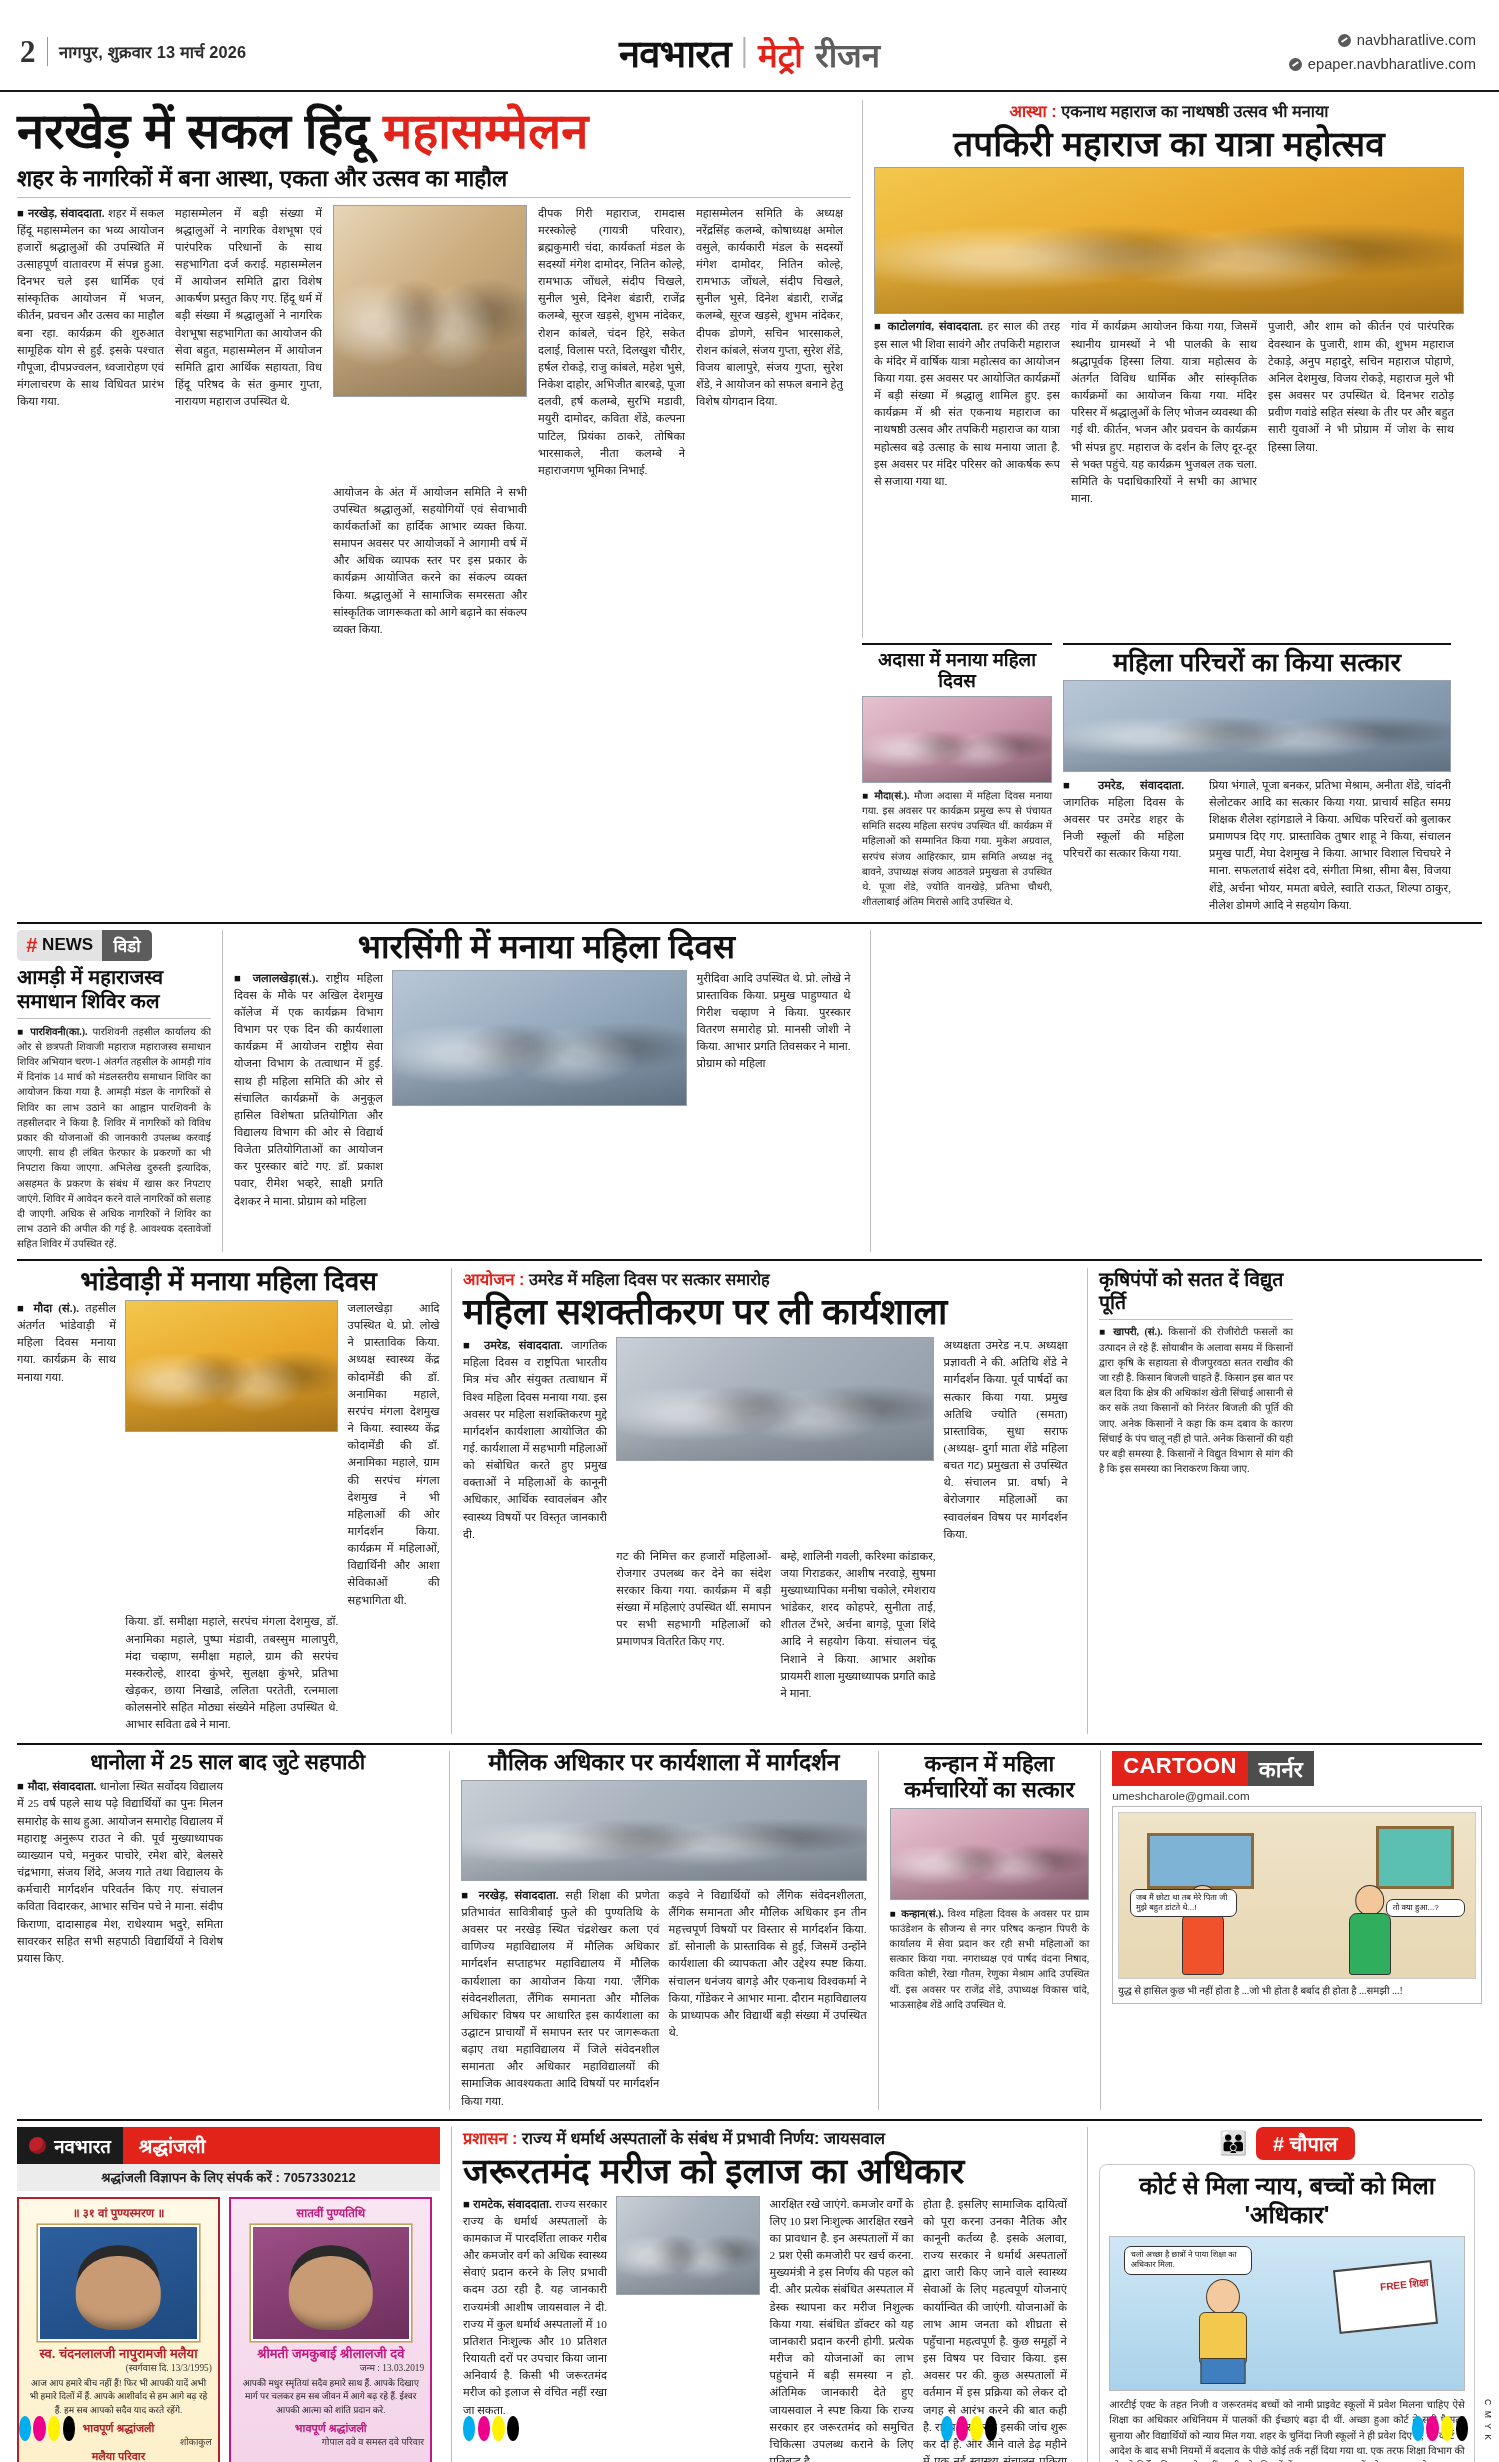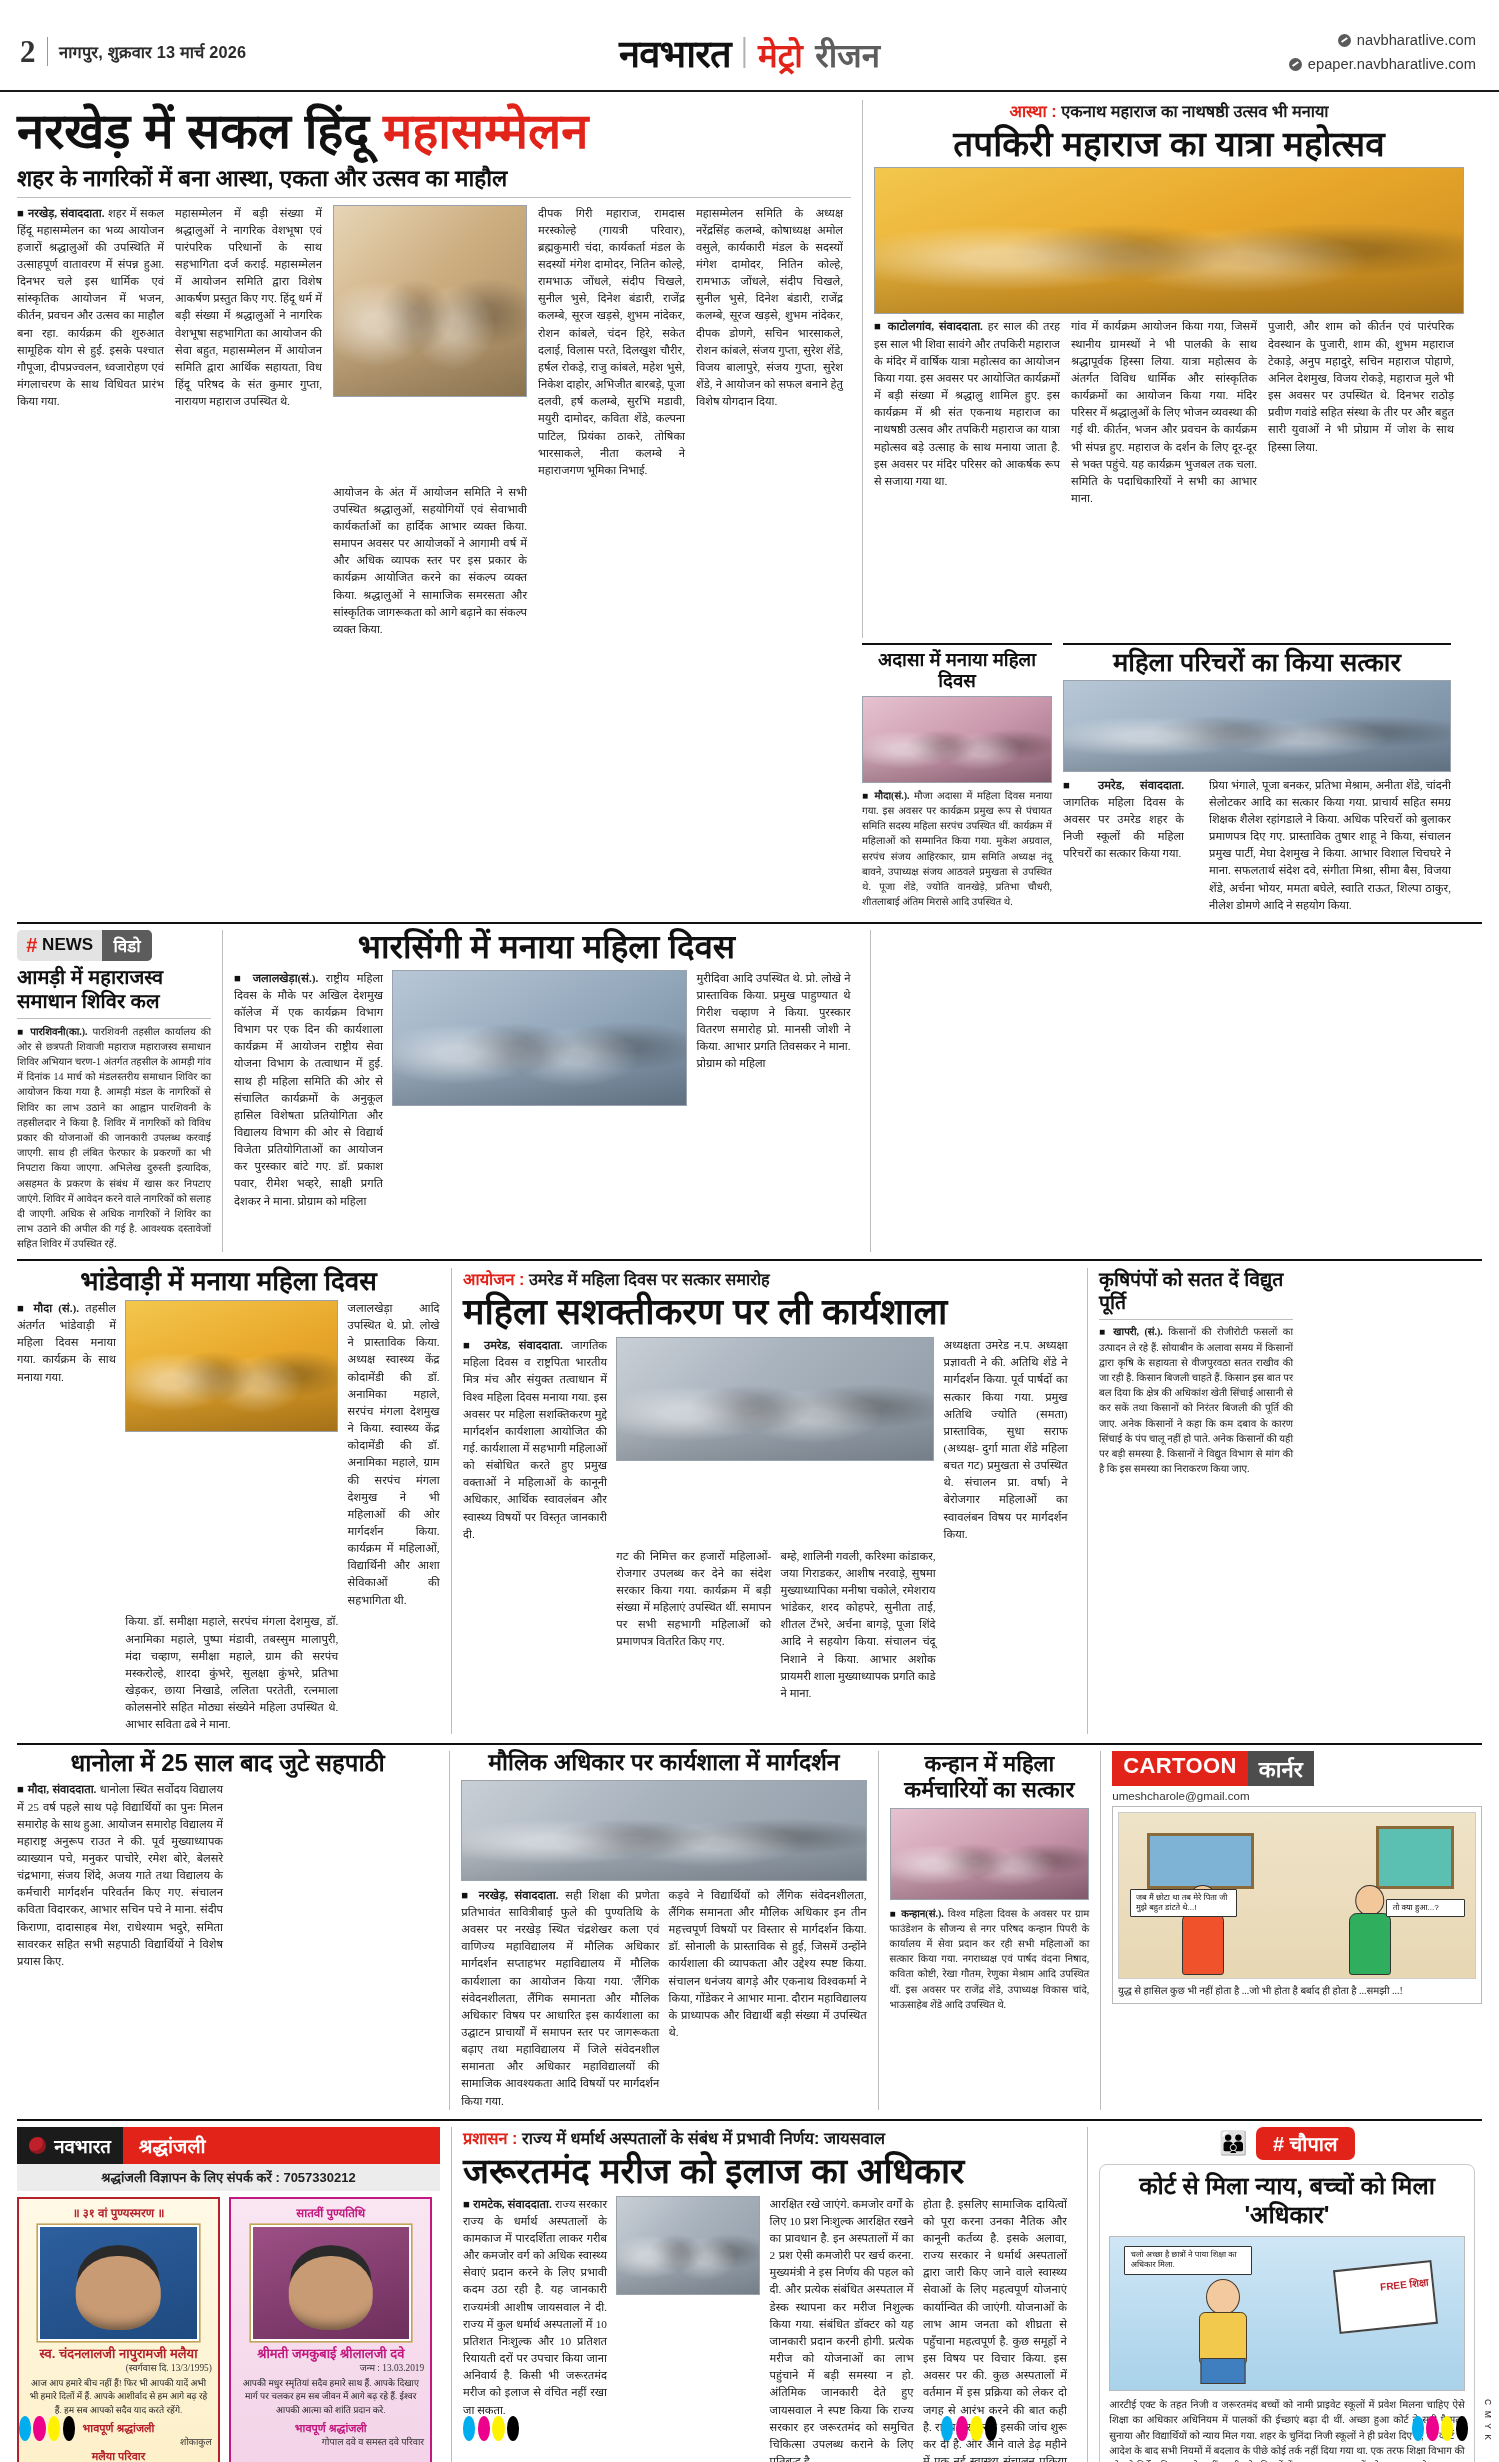--- a/index.html
+++ b/index.html
@@ -89,21 +89,21 @@
 
   
   .cartoon-box { border:0.8px solid #b9b9b9; background:#fff; padding:4.7px; }
   .cartoon-art { height:167px; background:#f0e6cf; position:relative; border:0.8px solid #ccc; overflow:hidden;}
   .c-wall { position:absolute; inset:0; background:linear-gradient(180deg,#efe3c8 0%,#e7d7b3 100%); }
   .c-frame { position:absolute; left:8%; top:12%; width:30%; height:34%; background:#7fb3d5; border:3.9px solid #8a6a3a; }
   .c-frame2 { position:absolute; right:6%; top:8%; width:22%; height:38%; background:#5bbfb2; border:3.9px solid #8a6a3a; }
   .c-person { position:absolute; bottom:0; width:54px; height:93px; }
   .c-person .head{ position:absolute; left:50%; top:0; transform:translateX(-50%); width:29.5px;height:31px;border-radius:50%;background:#f2c79a;border:1.6px solid #333;}
   .c-person .body{ position:absolute; left:50%; top:28px; transform:translateX(-50%); width:42px;height:62px;border-radius:7.8px 7.8px 3.1px 3.1px; border:1.6px solid #333;}
-  .c-bubble { position:absolute; background:#fff; border:1.6px solid #333; border-radius:1px; padding:3.1px 5.4px;
+  .c-bubble { position:absolute; background:#fff; border:1.6px solid #333; border-radius:7px; padding:3.1px 5.4px;
               font-family:"Liberation Sans",sans-serif; font-size:8.1px; line-height:1.25; color:#111; }
   .cartoon-cap { font-size:10px; line-height:1.45; padding-top:4.7px; color:#222; }
 
   
   .chaupal-box { border:0.8px solid #c8c8c8; border-radius:7.8px; padding:7.8px 9.3px; position:relative; }
   .chaupal-art { height:155px; background:linear-gradient(180deg,#cfe6f5 0%,#a9d2ea 100%); border:0.8px solid #bbb; position:relative; overflow:hidden;}
   .ch-board { position:absolute; right:8%; top:18%; width:28%; height:42%; background:#fff; border:2.3px solid #444; transform:rotate(-6deg);}
   .ch-kid { position:absolute; left:22%; bottom:4%; width:70px; height:105px; }
   .ch-kid .h{ position:absolute; left:50%; top:0; transform:translateX(-50%); width:34px;height:36px;border-radius:50%;background:#f3c9a0;border:1.6px solid #4a3a2a;}
   .ch-kid .t{ position:absolute; left:50%; top:33px; transform:translateX(-50%); width:48px;height:54px;background:#f2c94c;border:1.6px solid #4a3a2a;border-radius:6.2px;}
@@ -343,21 +343,21 @@
         <span class="dateline">खापरी, (सं.).</span>
         <span>किसानों की रोजीरोटी फसलों का उत्पादन ले रहे हैं. सोयाबीन के अलावा समय में किसानों द्वारा कृषि के सहायता से वीजपुरवठा सतत राखीव की जा रही है. किसान बिजली चाहते हैं. किसान इस बात पर बल दिया कि क्षेत्र की अधिकांश खेती सिंचाई आसानी से कर सकें तथा किसानों को निरंतर बिजली की पूर्ति की जाए. अनेक किसानों ने कहा कि कम दबाव के कारण सिंचाई के पंप चालू नहीं हो पाते. अनेक किसानों की यही पर बड़ी समस्या है. किसानों ने विद्युत विभाग से मांग की है कि इस समस्या का निराकरण किया जाए.</span>
       </div>
     </div>
   </div>
 
   <div class="hr-thick" style="margin:9.3px 17px 6.2px;"></div>
   <div style="display:flex; padding:0 17px; gap:11px;">
 
     <div style="width:423px;">
-      <div class="hl-xl" style="font-size:24px;">धानोला में 25 साल बाद जुटे सहपाठी</div>
+      <div class="hl-xl" style="font-size:21px;">धानोला में 25 साल बाद जुटे सहपाठी</div>
       <div style="display:flex; gap:9.3px; margin-top:5.4px;">
         <div style="width:206px;" class="body-col">
           <span class="dateline">मौदा, संवाददाता.</span>
           <span>धानोला स्थित सर्वोदय विद्यालय में 25 वर्ष पहले साथ पढ़े विद्यार्थियों का पुनः मिलन समारोह के साथ हुआ. आयोजन समारोह विद्यालय में महाराष्ट्र अनुरूप राउत ने की. पूर्व मुख्याध्यापक व्याख्यान पचे, मनुकर पाचोरे, रमेश बोरे, बेलसरे चंद्रभागा, संजय शिंदे, अजय गाते तथा विद्यालय के कर्मचारी मार्गदर्शन परिवर्तन किए गए. संचालन कविता विदारकर, आभार सचिन पचे ने माना. संदीप किराणा, दादासाहब मेश, राधेश्याम भदुरे, समिता सावरकर सहित सभी सहपाठी विद्यार्थियों ने विशेष प्रयास किए.</span>
         </div>
         <div style="width:206px;" class="body-col"></div>
       </div>
     </div>
 
     <div class="vr"></div>

